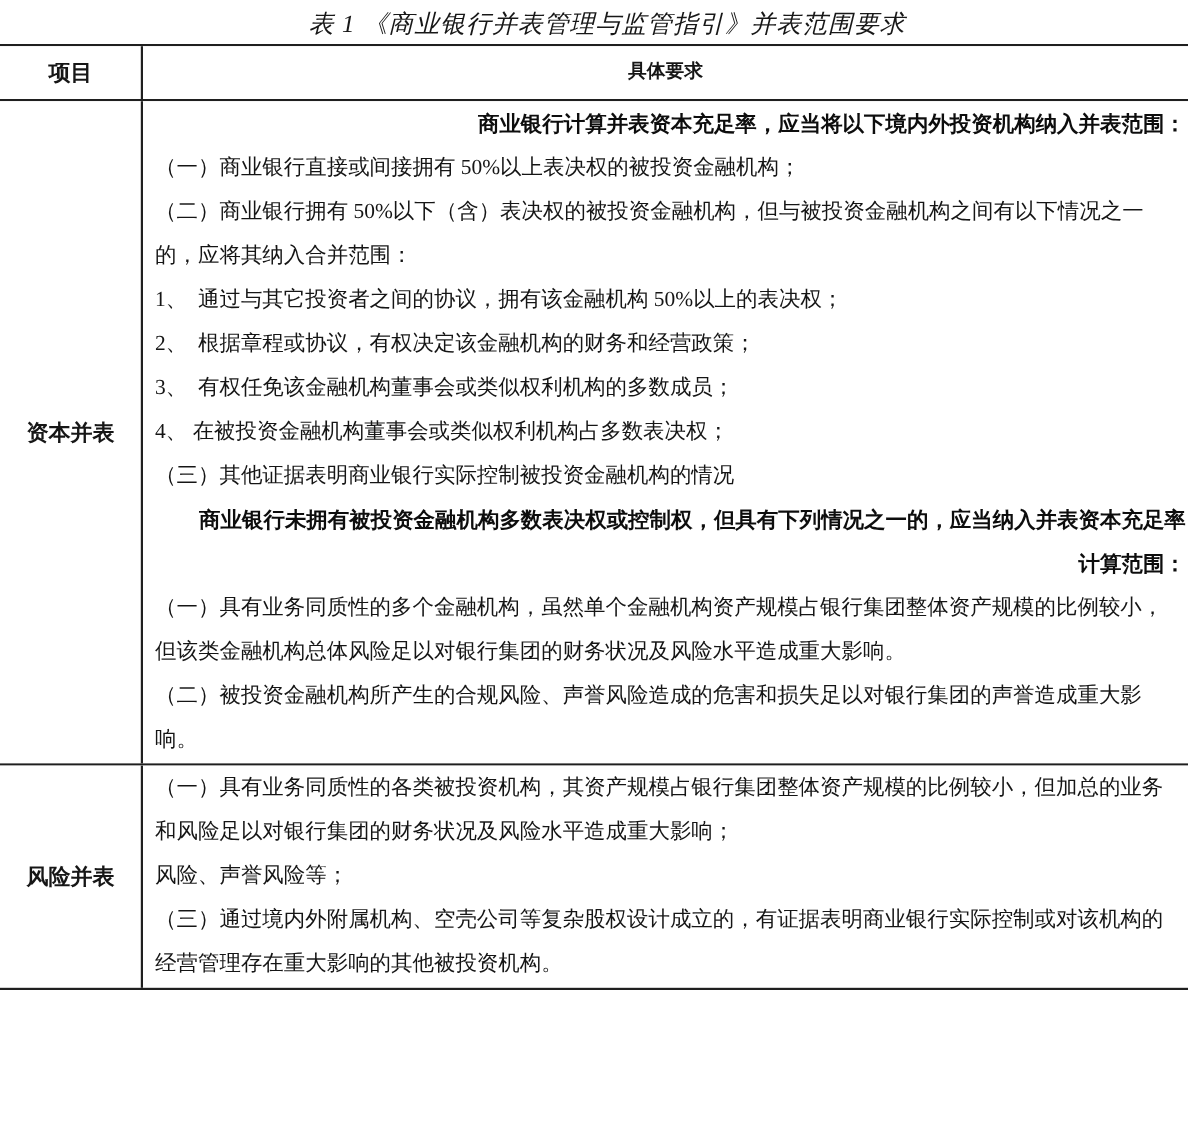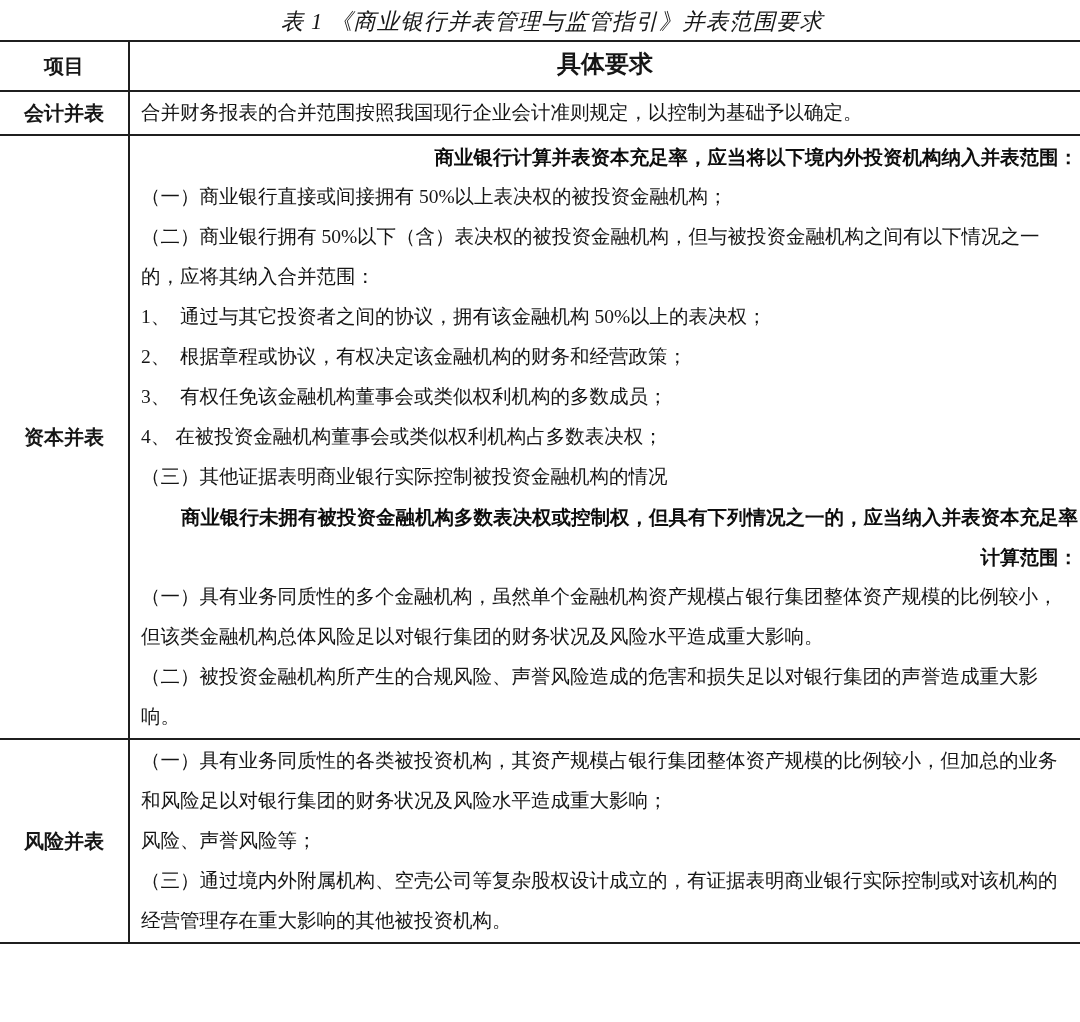--- a/index.html
+++ b/index.html
@@ -51,21 +51,21 @@
     min-width: 0;
     padding: 1px 2px 1px 11px;
     overflow: hidden;
   }
   .header-row .label-cell { height: 48px; }
   .header-row .content-cell {
     display: flex;
     align-items: center;
     justify-content: center;
     font-weight: 700;
-    font-size: 24px;
+    font-size: 17px;
     font-family: "Liberation Sans", "DejaVu Sans", sans-serif;
     color: #161616;
     padding: 0;
     height: 44px;
   }
   .line {
     height: 40px;
     line-height: 40px;
     font-size: 19.5px;
     white-space: pre;
@@ -84,26 +84,20 @@
 
 <div class="page-title">表 1 《商业银行并表管理与监管指引》并表范围要求</div>
 
 <div class="table">
 
   <div class="tr header-row">
     <div class="label-cell">项目</div>
     <div class="content-cell">具体要求</div>
   </div>
 
-  <div class="tr">
-    <div class="label-cell">会计并表</div>
-    <div class="content-cell">
-      <div class="line">合并财务报表的合并范围按照我国现行企业会计准则规定，以控制为基础予以确定。</div>
-    </div>
-  </div>
 
   <div class="tr">
     <div class="label-cell">资本并表</div>
     <div class="content-cell">
       <div class="line bold">商业银行计算并表资本充足率，应当将以下境内外投资机构纳入并表范围：</div>
       <div class="line">（一）商业银行直接或间接拥有 50%以上表决权的被投资金融机构；</div>
       <div class="line">（二）商业银行拥有 50%以下（含）表决权的被投资金融机构，但与被投资金融机构之间有以下情况之一</div>
       <div class="line">的，应将其纳入合并范围：</div>
       <div class="line">1、  通过与其它投资者之间的协议，拥有该金融机构 50%以上的表决权；</div>
       <div class="line">2、  根据章程或协议，有权决定该金融机构的财务和经营政策；</div>

